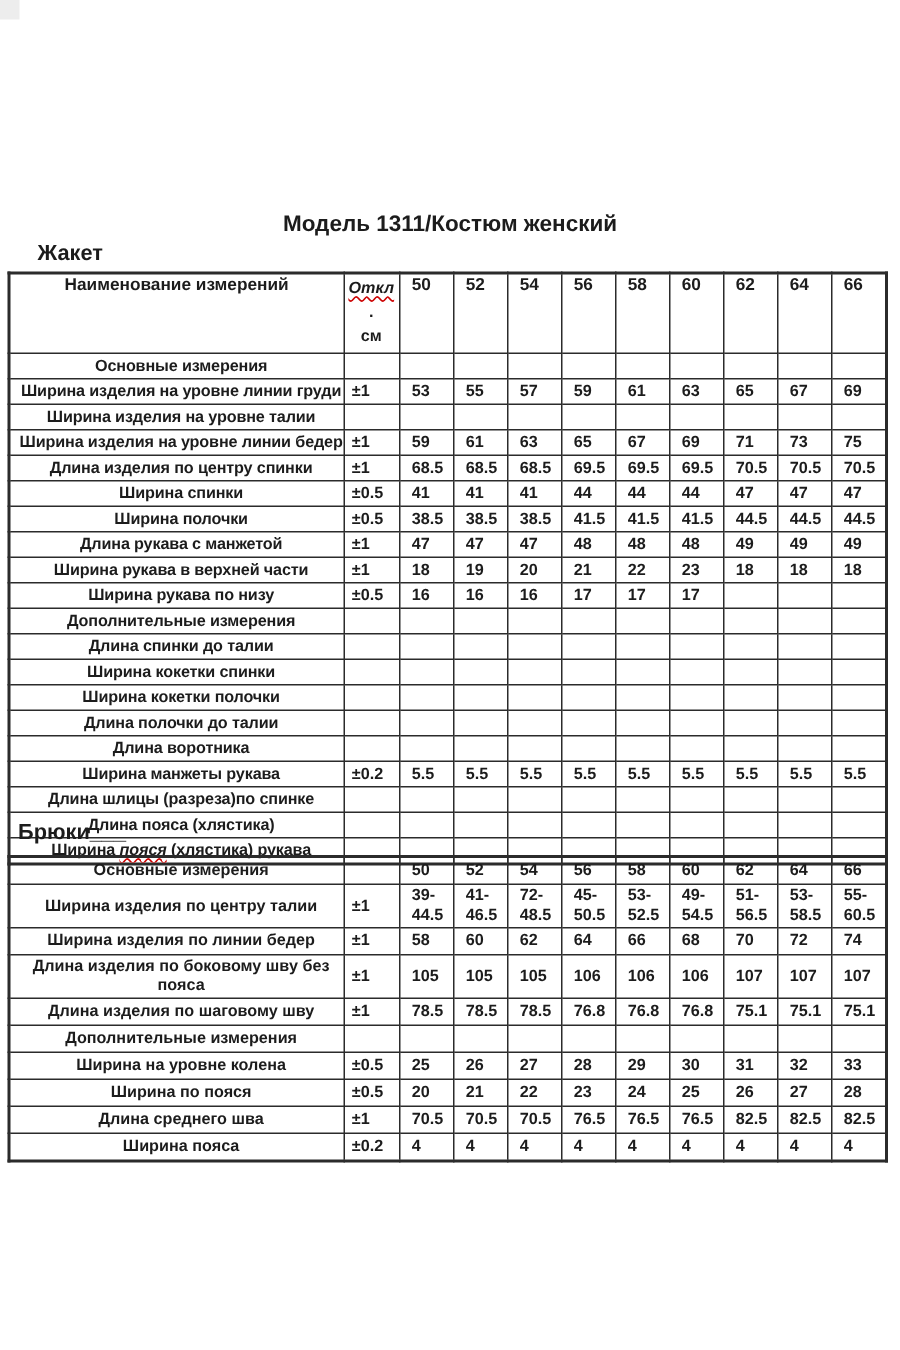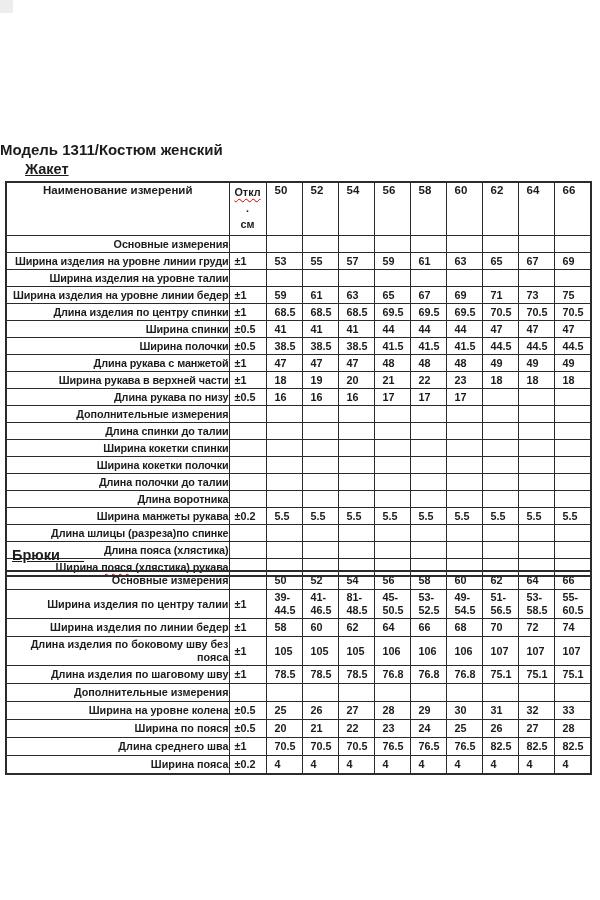--- a/index.html
+++ b/index.html
@@ -2,44 +2,44 @@
 <html><head>
 <meta charset="utf-8">
 <style>
   html,body{margin:0;padding:0;}
   body{
     width:600px;height:900px;position:relative;background:#ffffff;
     font-family:"Liberation Sans",sans-serif;font-weight:bold;color:#1c1c1c;
     overflow:hidden;
   }
   .artifact{position:absolute;top:0;left:0;width:13px;height:13px;background:#ededed;}
-  .doc-title{position:absolute;top:141px;left:0;width:600px;font-size:15px;line-height:18px;}
-  .sec-heading{position:absolute;font-size:14.5px;line-height:17px;text-decoration:underline;}
+  .doc-title{position:absolute;top:141px;left:0;width:600px;text-align:center;font-size:15px;line-height:18px;}
+  .sec-heading{position:absolute;font-size:14.5px;line-height:17px;}
   #jacket-heading{top:161px;left:25px;}
   #trousers-heading{top:547px;left:12px;}
   table.size-table{
     position:absolute;left:5px;border-collapse:collapse;table-layout:fixed;width:468px;
     border:2px solid #2b2b2b;
   }
   #jacket-table{top:181px;}
   #trousers-table{top:570px;}
   td,th{border:1px solid #2b2b2b;font-size:10.8px;line-height:13px;padding:0;font-weight:bold;overflow:hidden;}
   #jacket-table td{height:14px;}
   #trousers-table td{height:15px;}
   th{height:51px;vertical-align:top;text-align:left;}
   th.name-h{text-align:center;font-size:11.5px;padding-top:1px;}
   th.tol-h{text-align:center;padding-top:1px;}
   th.tol-h div{text-align:center;line-height:16px;}
   th.size-h{padding:1px 0 0 8px;font-size:11.5px;}
-  td.lbl{text-align:right;padding-left:6px;vertical-align:middle;}
+  td.lbl{text-align:center;padding-left:6px;vertical-align:middle;}
   #jacket-table td.lbl{white-space:nowrap;letter-spacing:-0.1px;}
   #trousers-table td.lbl{white-space:normal;vertical-align:middle;padding-top:1px;padding-bottom:1px;}
   td.tol{padding-left:5px;vertical-align:middle;}
   td.val{padding-left:8px;vertical-align:middle;white-space:pre-line;padding-top:1px;padding-bottom:1px;}
-  .sp{text-decoration-line:underline;text-decoration-style:wavy;text-decoration-color:#cc0000;text-decoration-thickness:1px;text-underline-offset:2px;}
+  .sp{text-decoration-line:underline;text-decoration-style:wavy;text-decoration-color:#cc0000;text-decoration-thickness:1px;text-underline-offset:2px;font-style:italic;}
 </style>
 </head>
 <body>
 
 <div class="artifact"></div>
 
 <div class="doc-title">Модель 1311/Костюм женский</div>
 
 <div class="sec-heading" id="jacket-heading">Жакет</div>
 <table class="size-table" id="jacket-table">
@@ -187,21 +187,21 @@
         <td class="val">19</td>
         <td class="val">20</td>
         <td class="val">21</td>
         <td class="val">22</td>
         <td class="val">23</td>
         <td class="val">18</td>
         <td class="val">18</td>
         <td class="val">18</td>
       </tr>
       <tr>
-        <td class="lbl">Длина рукава по низу</td>
+        <td class="lbl">Ширина рукава по низу</td>
         <td class="tol">±0.5</td>
         <td class="val">16</td>
         <td class="val">16</td>
         <td class="val">16</td>
         <td class="val">17</td>
         <td class="val">17</td>
         <td class="val">17</td>
         <td class="val"></td>
         <td class="val"></td>
         <td class="val"></td>
@@ -368,21 +368,21 @@
         <td class="val">64</td>
         <td class="val">66</td>
       </tr>
       <tr>
         <td class="lbl">Ширина изделия по центру талии</td>
         <td class="tol">±1</td>
         <td class="val">39-
 44.5</td>
         <td class="val">41-
 46.5</td>
-        <td class="val">81-
+        <td class="val">72-
 48.5</td>
         <td class="val">45-
 50.5</td>
         <td class="val">53-
 52.5</td>
         <td class="val">49-
 54.5</td>
         <td class="val">51-
 56.5</td>
         <td class="val">53-

